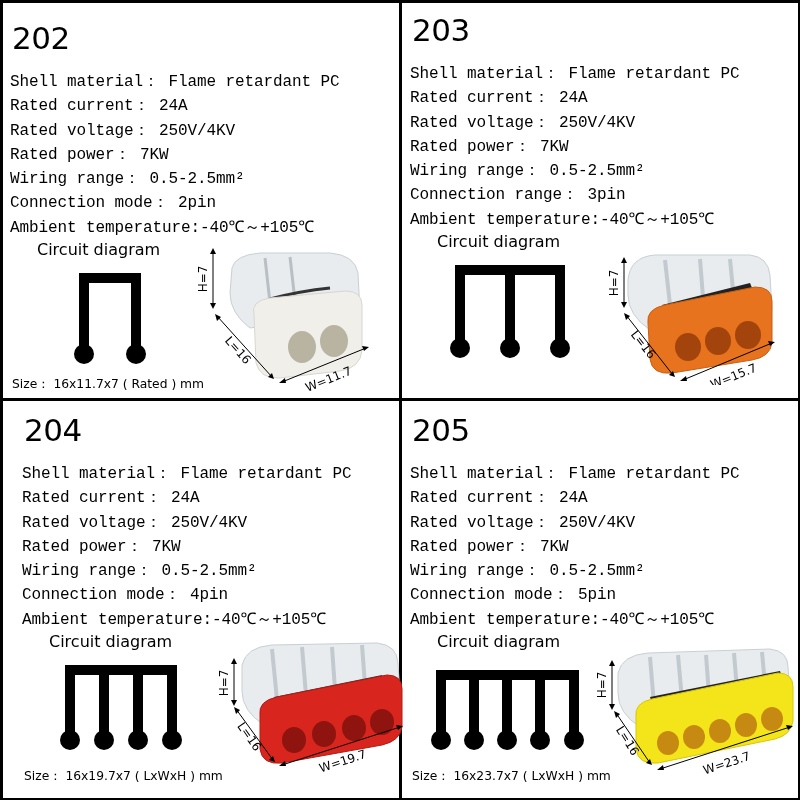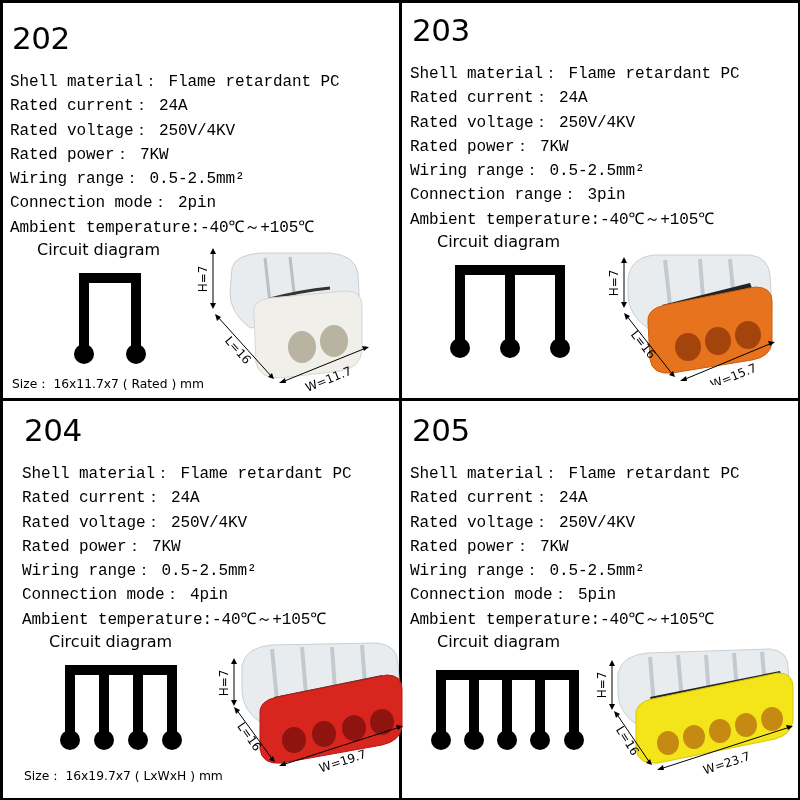--- a/index.html
+++ b/index.html
@@ -172,20 +172,21 @@
   </div>
   <div class="cd-label">Circuit diagram</div>
   <svg class="circuit" viewBox="0 0 210 100">
     <path d="M41 82 V17 H174 V82 M74 17 V82 M107 17 V82 M140 17 V82" fill="none" stroke="#000" stroke-width="10"></path>
     <circle cx="41" cy="82" r="10" fill="#000"></circle>
     <circle cx="74" cy="82" r="10" fill="#000"></circle>
     <circle cx="107" cy="82" r="10" fill="#000"></circle>
     <circle cx="140" cy="82" r="10" fill="#000"></circle>
     <circle cx="174" cy="82" r="10" fill="#000"></circle>
   </svg>
+  <div class="size">Size： 16x23.7x7 ( LxWxH ) mm</div>
   <svg class="product" viewBox="0 0 205 150">
     <path d="M28 38 Q32 20 58 18 L180 14 Q198 16 198 32 L200 62 L50 92 Q28 78 28 58 Z" fill="#e8ecee" stroke="#c9cfd3" stroke-width="1"></path>
     <path d="M60 22 L64 70 M88 20 L92 65 M116 20 L119 60 M144 18 L147 55 M172 17 L175 50" stroke="#c3cacf" stroke-width="4"></path>
     <path d="M60 62 L190 36 L194 48 L64 74 Z" fill="#222"></path>
     <path d="M46 82 Q44 68 62 64 L188 38 Q203 38 203 52 L203 86 Q201 100 185 104 L68 128 Q48 130 46 114 Z" fill="#f4e41a" stroke="#d6c60e" stroke-width="1"></path>
     <ellipse cx="78" cy="108" rx="11" ry="12" fill="#c68a12"></ellipse>
     <ellipse cx="104" cy="102" rx="11" ry="12" fill="#c68a12"></ellipse>
     <ellipse cx="130" cy="96" rx="11" ry="12" fill="#c68a12"></ellipse>
     <ellipse cx="156" cy="90" rx="11" ry="12" fill="#c68a12"></ellipse>
     <ellipse cx="182" cy="84" rx="11" ry="12" fill="#c68a12"></ellipse>

